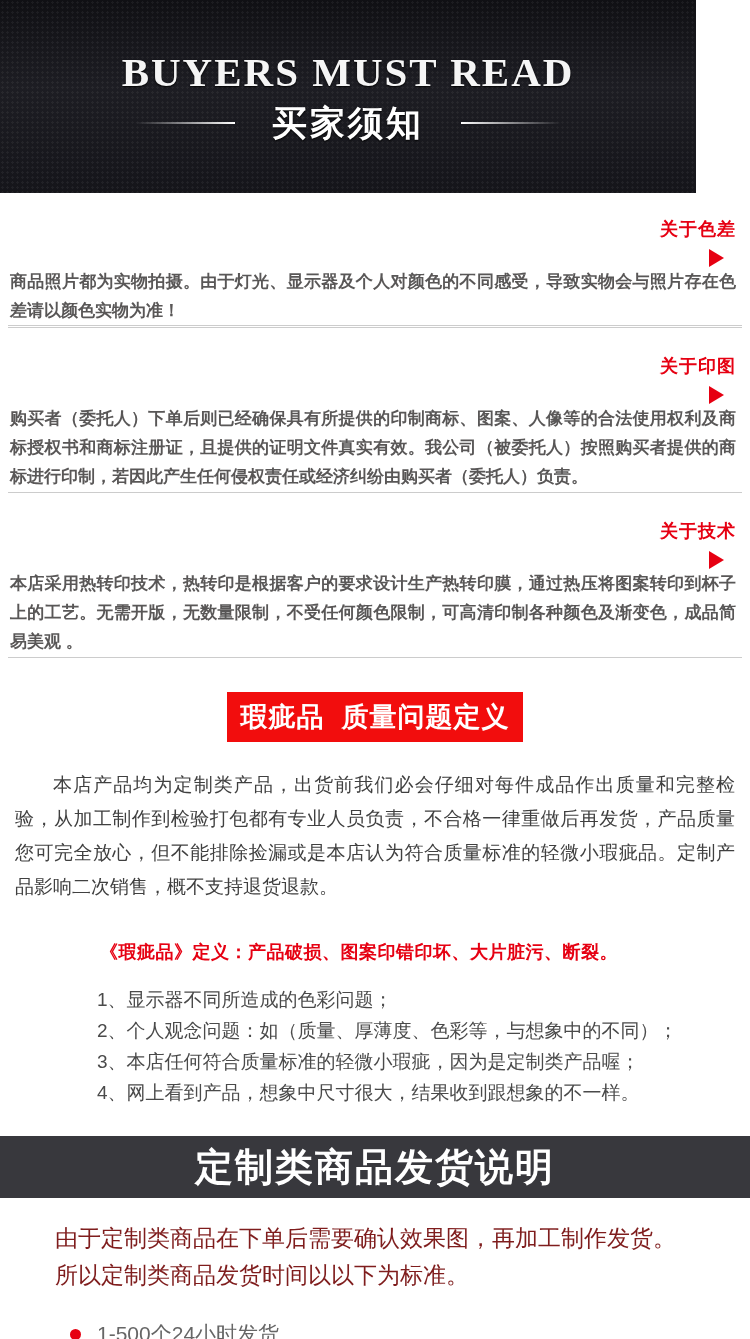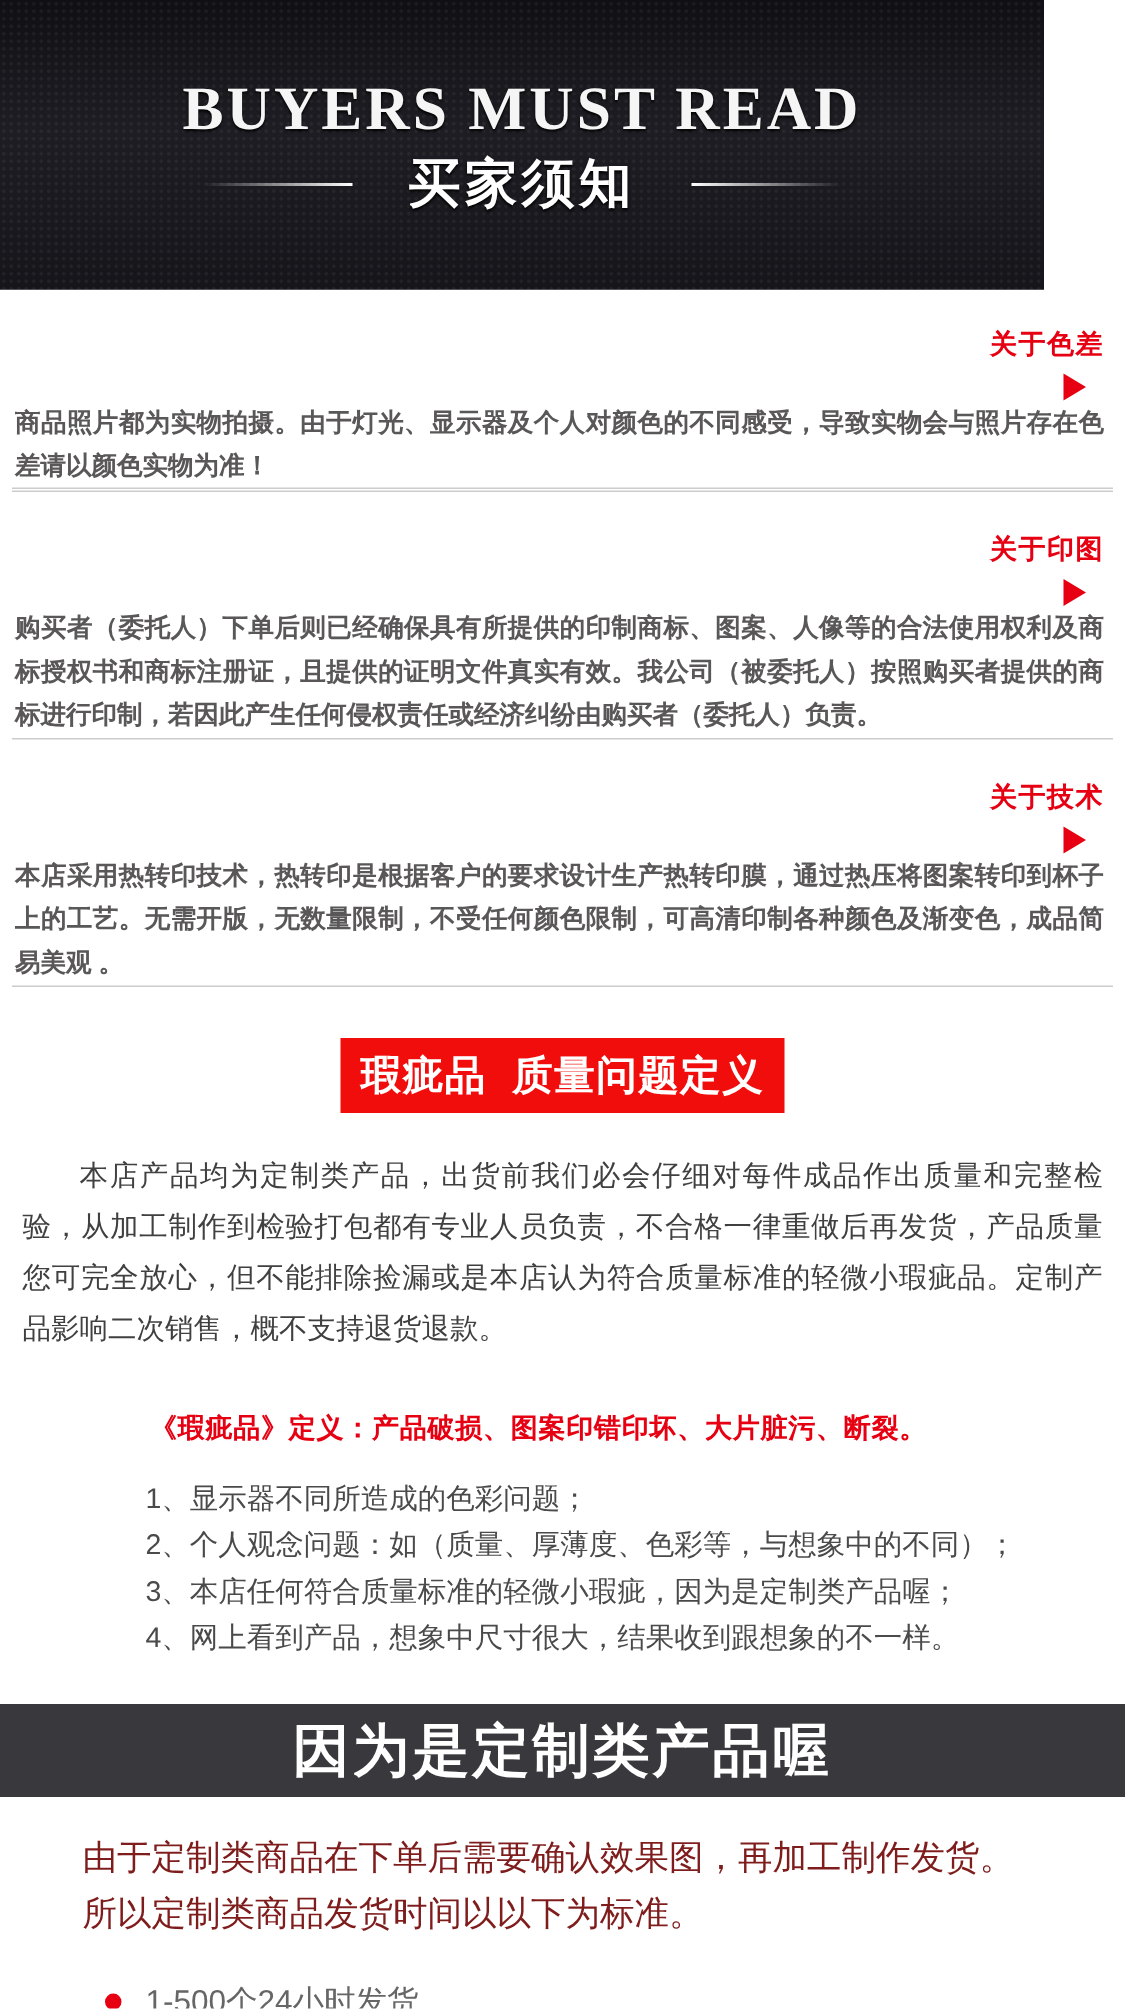--- a/index.html
+++ b/index.html
@@ -126,21 +126,21 @@
   <ul class="defect-list">
     <li>1、显示器不同所造成的色彩问题；</li>
     <li>2、个人观念问题：如（质量、厚薄度、色彩等，与想象中的不同）；</li>
     <li>3、本店任何符合质量标准的轻微小瑕疵，因为是定制类产品喔；</li>
     <li>4、网上看到产品，想象中尺寸很大，结果收到跟想象的不一样。</li>
   </ul>
 </section>
 
 <section>
   <div class="shipping-banner">
-    <span class="shipping-banner-title">因为是定制类产品喔</span>
+    <span class="shipping-banner-title">定制类商品发货说明</span>
   </div>
   <div class="shipping-intro">
     <div>由于定制类商品在下单后需要确认效果图，再加工制作发货。</div>
     <div>所以定制类商品发货时间以以下为标准。</div>
   </div>
   <ul class="shipping-bullets">
     <li class="bullet-row">
       <span class="bullet-dot"></span>
       <span class="bullet-text">1-500个24小时发货</span>
     </li>

